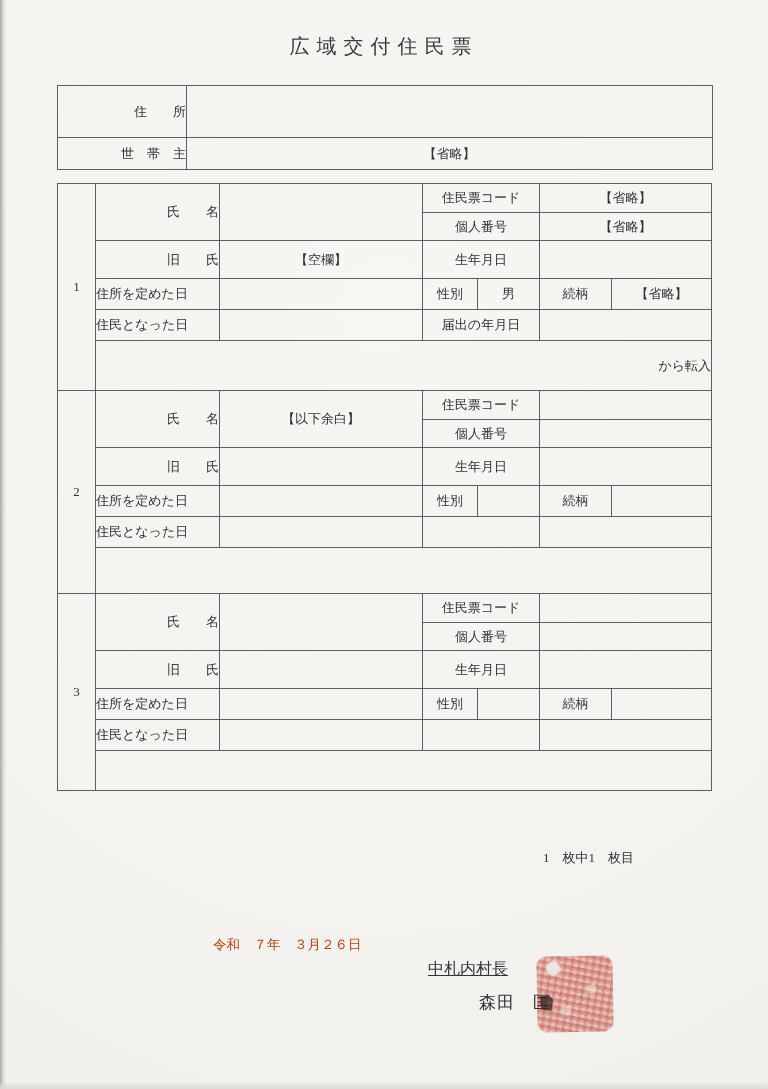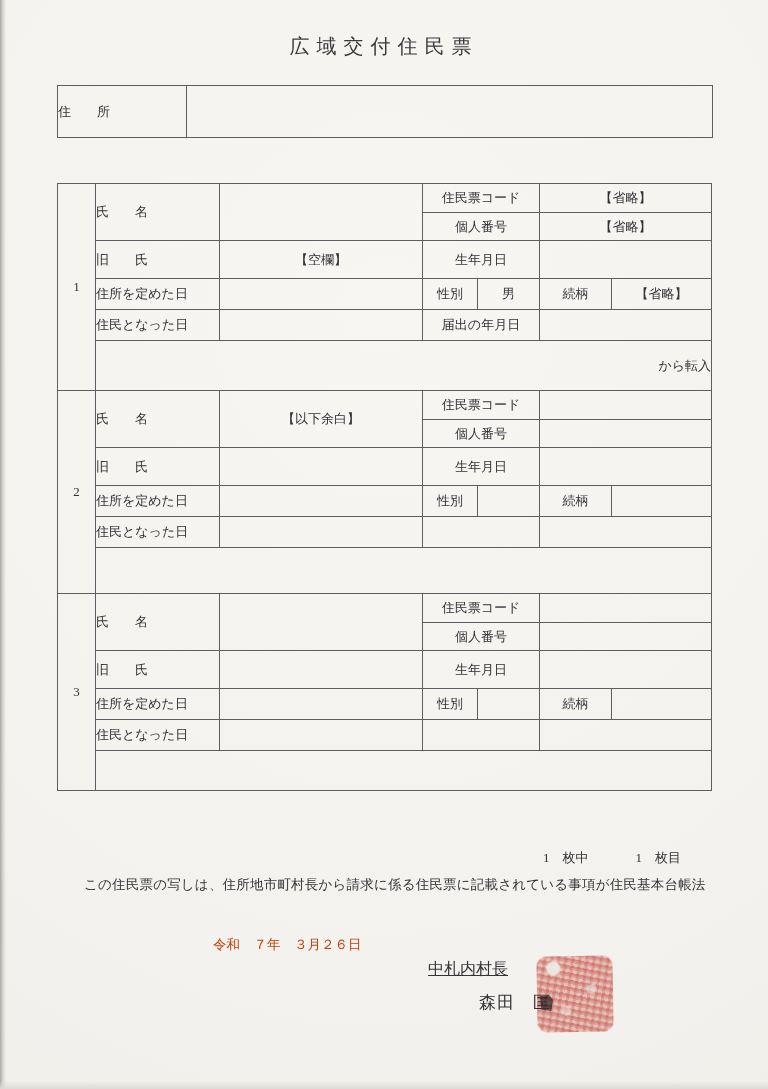--- a/index.html
+++ b/index.html
@@ -27,34 +27,34 @@
     background:transparent;
   }
   table.tbl td{
     border:1px solid #5d5d63;
     font-size:13px;color:#313138;
     padding:0;overflow:hidden;white-space:nowrap;
     vertical-align:middle;
   }
   .top-table{left:57px;top:85px;width:655px;}
   .main-table{left:57px;top:183px;width:655px;}
-  td.lblc{text-align:left;}
+  td.lblc{text-align:right;}
   td.lbll{text-align:left;padding-left:7px;margin-top:8px;}
   td.val{text-align:center;padding-left:8px;}
   td.midl{text-align:center;}
   td.rval{text-align:center;}
   td.cval{text-align:center;}
   td.num{text-align:center;font-size:12px;color:#3c3c42;}
   td.note{text-align:right;vertical-align:top;padding-top:4px;padding-left:88px;}
   tr.r1{height:29px;} tr.r2{height:28px;} tr.r3{height:38px;}
   tr.r4{height:31px;} tr.r5{height:31px;}
   tbody.s1 tr.r6{height:50px;} tbody.s2 tr.r6{height:46px;} tbody.s3 tr.r6{height:40px;}
   .tr-top1{height:52px;} .tr-top2{height:32px;}
   .page-info{
-    position:absolute;top:849px;left:543px;display:flex;gap:47px;
+    position:absolute;top:849px;left:543px;display:flex;
     font-size:13px;color:#333338;
   }
   .note-paragraph{
     position:absolute;top:876px;left:57px;width:655px;
     font-size:13.5px;line-height:18px;color:#333338;letter-spacing:.2px;
   }
   .note-line1{text-indent:27px;}
   .issue-date{position:absolute;top:936px;left:213px;font-size:13.5px;color:#c2410c;}
   .issuer-title{position:absolute;top:959px;left:428px;font-size:16px;color:#333338;text-decoration:underline;}
   .issuer-name{position:absolute;top:991px;left:479px;font-size:17px;color:#333338;letter-spacing:1px;}
@@ -89,20 +89,24 @@
 <table class="tbl top-table">
   <colgroup>
       <col style="width:129px">
       <col style="width:526px">
     </colgroup>
   <tbody>
     <tr class="tr-top1">
       <td class="lblc">住　　所</td>
       <td class="rval"></td>
     </tr>
+    <tr class="tr-top2">
+      <td class="lblc">世　帯　主</td>
+      <td class="rval">【省略】</td>
+    </tr>
   </tbody>
 </table>
 
 <table class="tbl main-table">
   <colgroup>
     <col style="width:38px">
       <col style="width:124px">
       <col style="width:203px">
     <col style="width:55px">
       <col style="width:62px">
@@ -221,20 +225,19 @@
     </tr>
   </tbody>
 </table>
 
 <div class="page-info">
   <span>1　枚中</span>
   <span>1　枚目</span>
 </div>
 
 <div class="note-paragraph">
-  <div class="note-line1">この住民票の写しは、住所地市町村長から請求に係る住民票に記載されている事項が住民基本台帳法</div>
 </div>
 
 <div class="issue-date">令和　７年　３月２６日</div>
 <div class="issuer-title">中札内村長</div>
 <div class="issuer-name">森田　匡</div>
 <div class="obscured-char"></div>
 <div class="seal-stamp"></div>
 
 </body></html>

